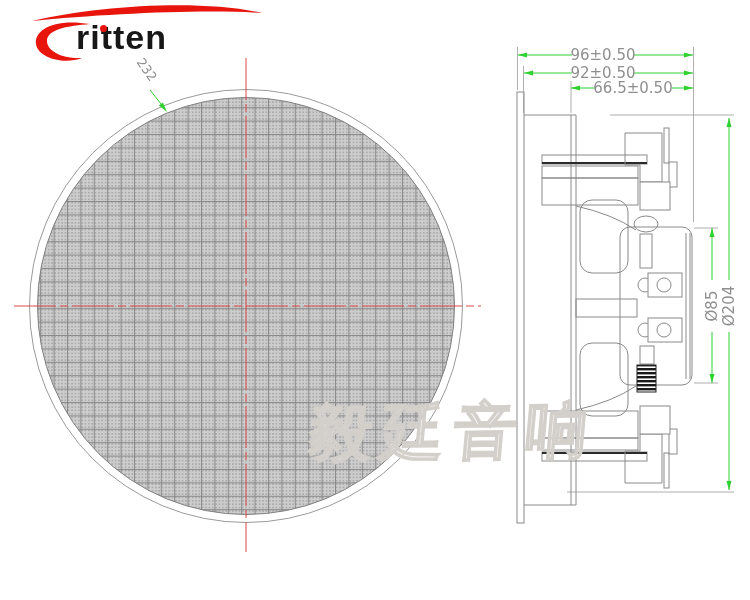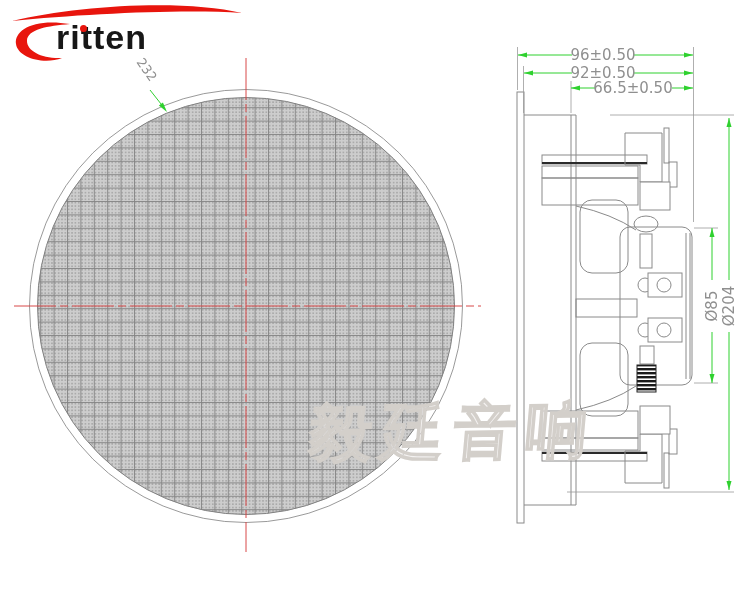--- a/index.html
+++ b/index.html
@@ -1,20 +1,20 @@
 <!DOCTYPE html>
 <html><head>
 <meta charset="utf-8">
 <style>
   html,body{margin:0;padding:0;background:#fff;}
   .canvas{position:relative;width:750px;height:600px;background:#fff;overflow:hidden;
           font-family:"Liberation Sans",sans-serif;}
   .canvas svg{position:absolute;left:0;top:0;}
   
-  .logo{position:absolute;left:4px;top:2px;width:245px;height:80px;z-index:3;}
+  .logo{position:absolute;left:24px;top:2px;width:245px;height:80px;z-index:3;}
   .logo .swooshes{position:absolute;left:0;top:0;}
   .brand{position:absolute;left:52px;top:16px;font-size:34px;font-weight:bold;
          letter-spacing:1px;color:#171717;}
   .idot{position:absolute;left:76px;top:23px;width:7px;height:7px;border-radius:50%;
         background:#e8150d;}
   .brand-cn{position:absolute;left:8px;top:48px;font-size:23px;font-weight:bold;
             letter-spacing:14px;color:#1b1b1b;white-space:nowrap;}
   
   .watermark{position:absolute;left:310px;top:390px;z-index:2;font-family:"DejaVu Serif",serif;
              font-weight:bold;font-size:62px;letter-spacing:10px;white-space:nowrap;

